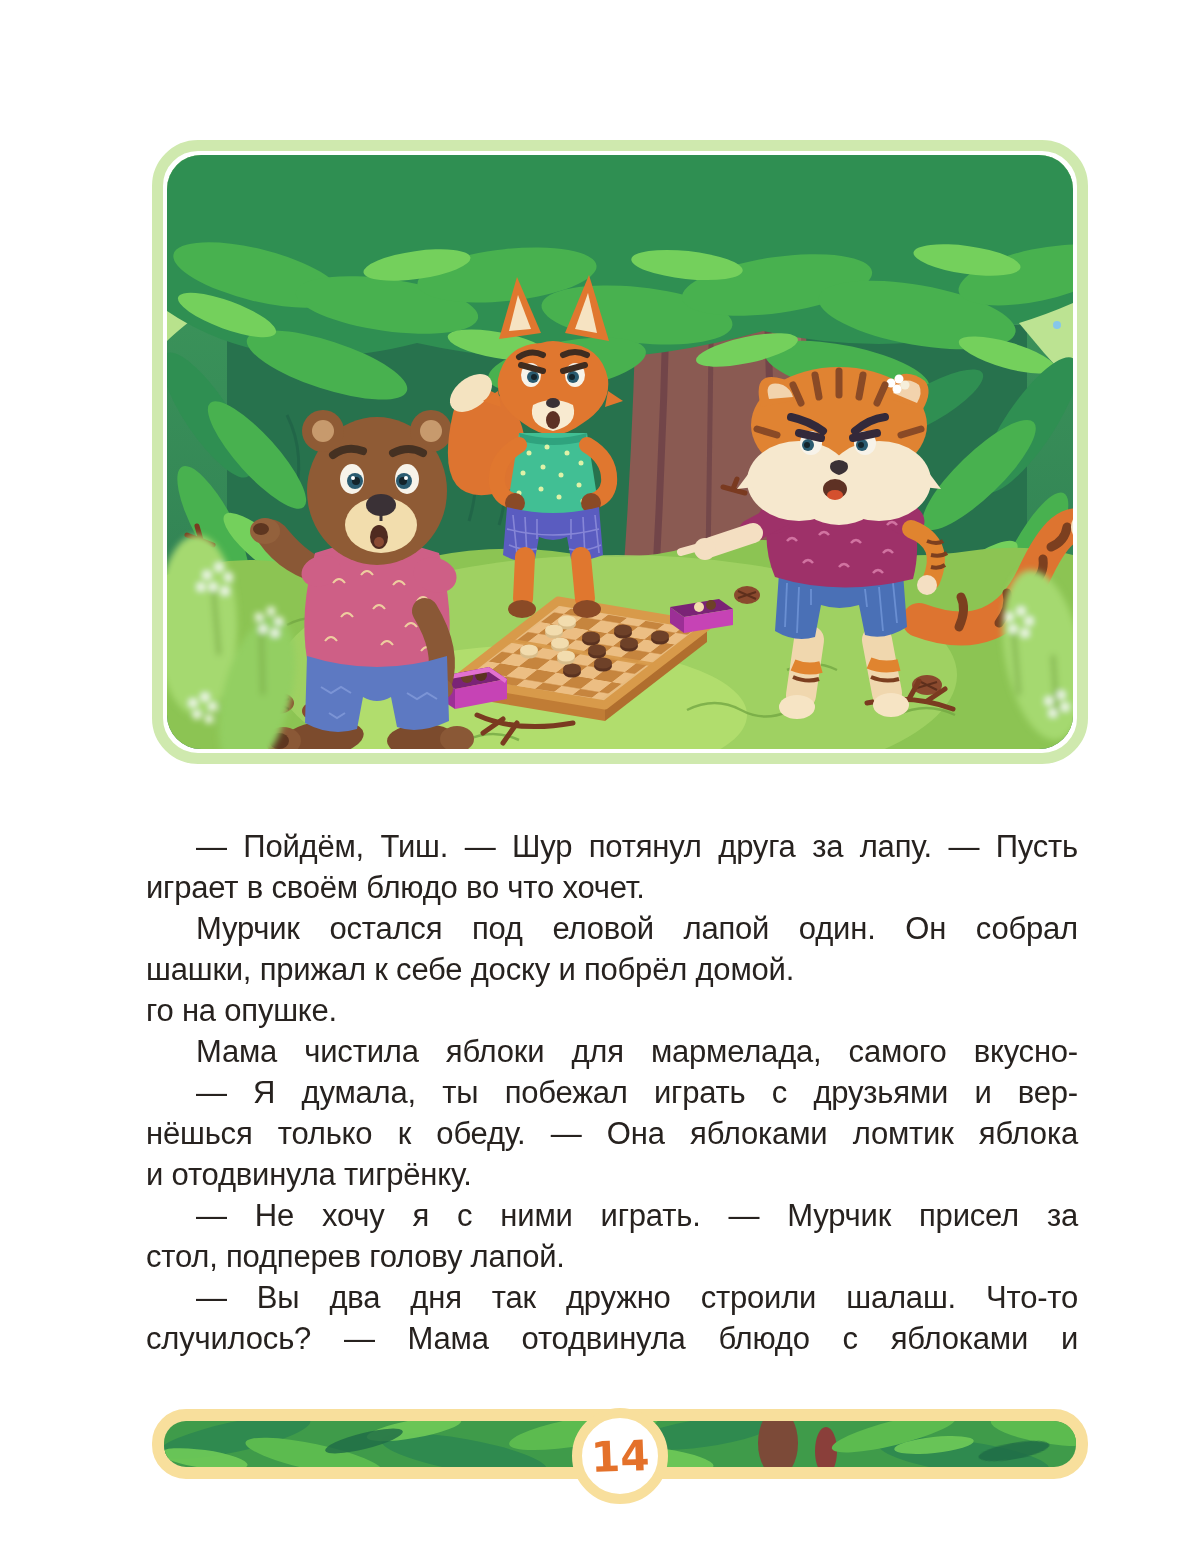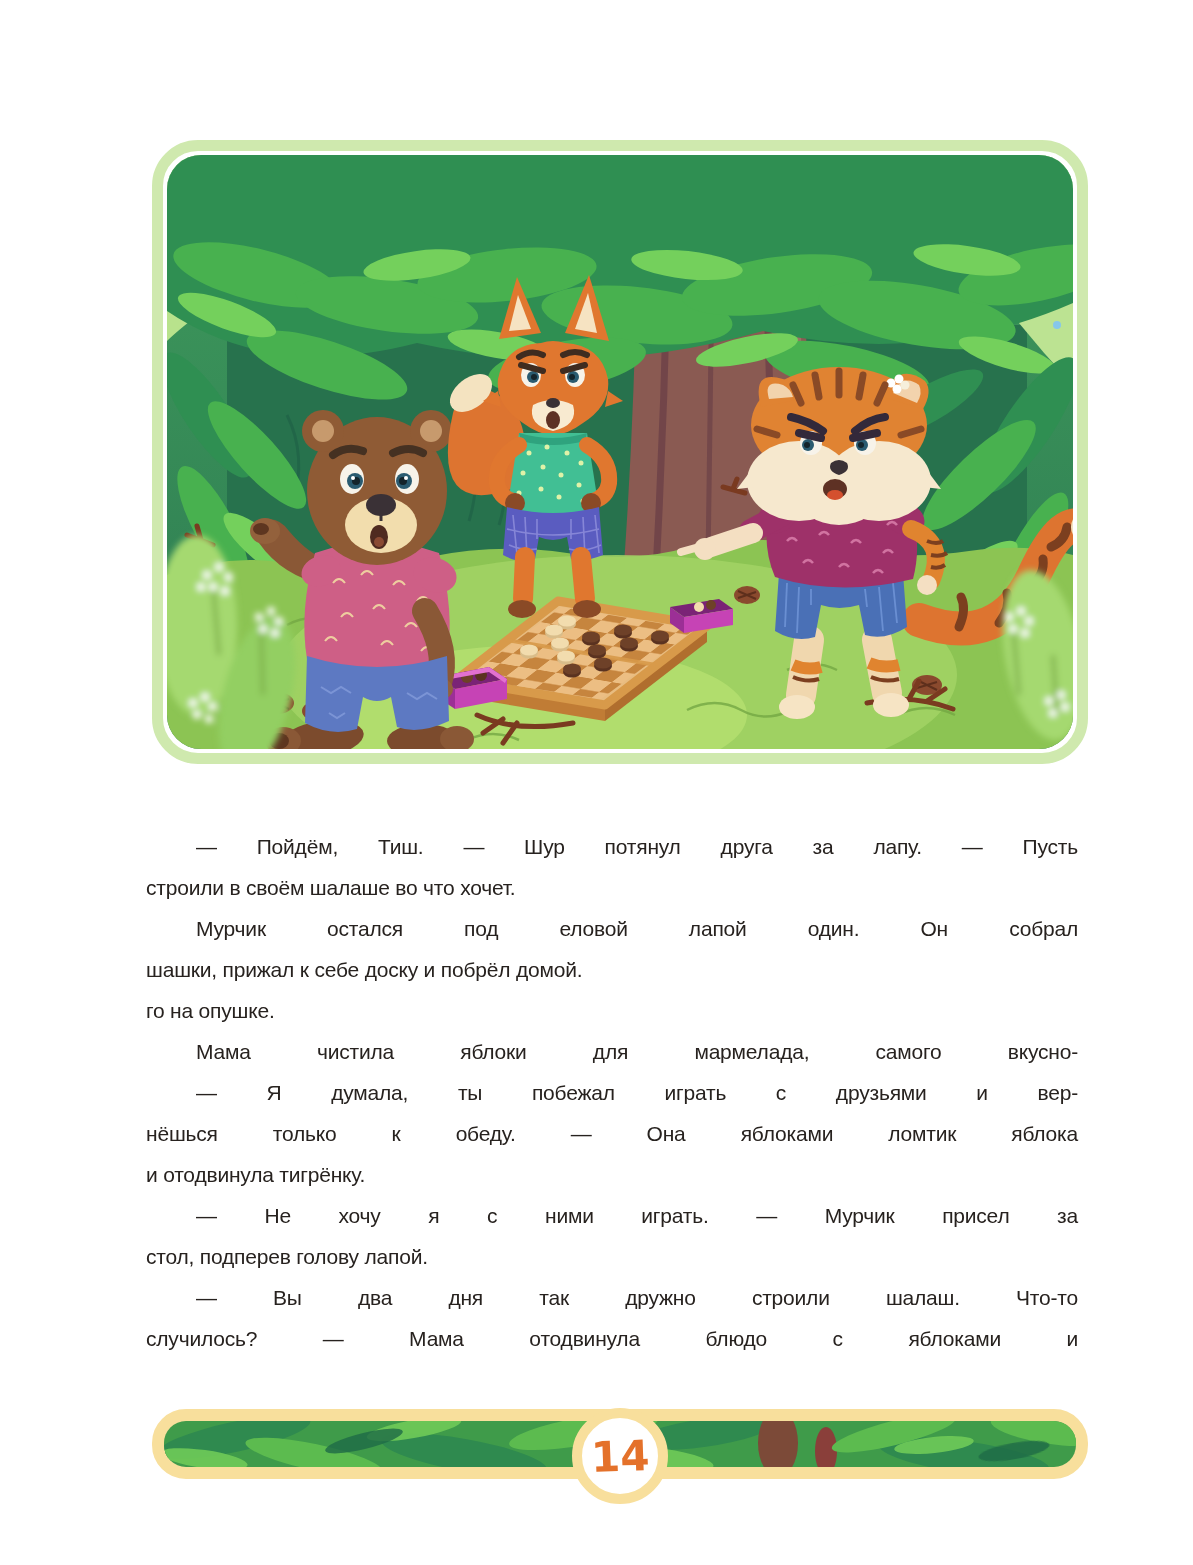--- a/index.html
+++ b/index.html
@@ -7,21 +7,21 @@
         font-family:"Liberation Sans","DejaVu Sans",sans-serif;}
 
   
   .illo-frame{position:absolute;left:152px;top:140px;width:936px;height:624px;
     box-sizing:border-box;border:11px solid #cfe9ae;border-radius:46px;background:#ffffff;padding:4px;}
   .illo-clip{width:906px;height:594px;border-radius:34px;overflow:hidden;}
   .illo-clip svg{display:block;}
 
   
   .story{position:absolute;left:146px;top:826px;width:932px;color:#27221f;
-    font-size:21px;line-height:41px;letter-spacing:-0.2px;}
+    font-size:31px;line-height:41px;letter-spacing:-0.2px;}
   .story .line{text-align:justify;text-align-last:justify;white-space:normal;}
   .story .line.first{text-indent:50px;}
   .story .line.last{text-align-last:left;}
 
   
   .footer-band{position:absolute;left:152px;top:1409px;width:936px;height:70px;
     box-sizing:border-box;border:12px solid #f8df9c;border-radius:34px;background:#f8df9c;}
   .footer-clip{width:912px;height:46px;border-radius:22px;overflow:hidden;}
   .footer-clip svg{display:block;}
   .page-circle{position:absolute;left:50%;top:-13px;transform:translateX(-50%);
@@ -503,21 +503,21 @@
             <circle cx="886" cy="558" r="4"></circle>
           </g>
         </g>
       </svg>
     </div>
   </div>
 
   <div class="story">
       <div>
         <div class="line first">— Пойдём, Тиш. — Шур потянул друга за лапу. — Пусть</div>
-        <div class="line last">строили в своём шалаше во что хочет.</div>
+        <div class="line last">играет в своём блюдо во что хочет.</div>
       </div>
       <div>
         <div class="line first">Мурчик остался под еловой лапой один. Он собрал</div>
         <div class="line last">шашки, прижал к себе доску и побрёл домой.</div>
       </div>
       <div>
         <div class="line last">го на опушке.</div>
         <div class="line first">Мама чистила яблоки для мармелада, самого вкусно-</div>
       </div>
       <div>

